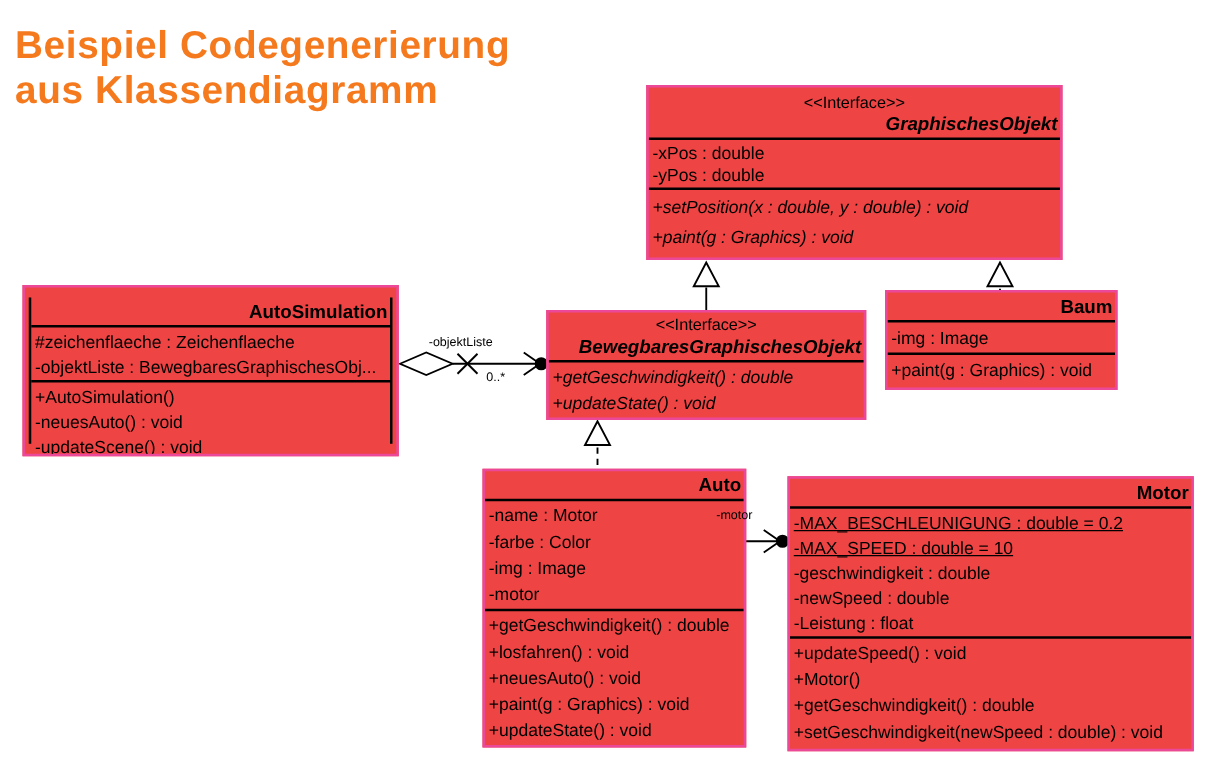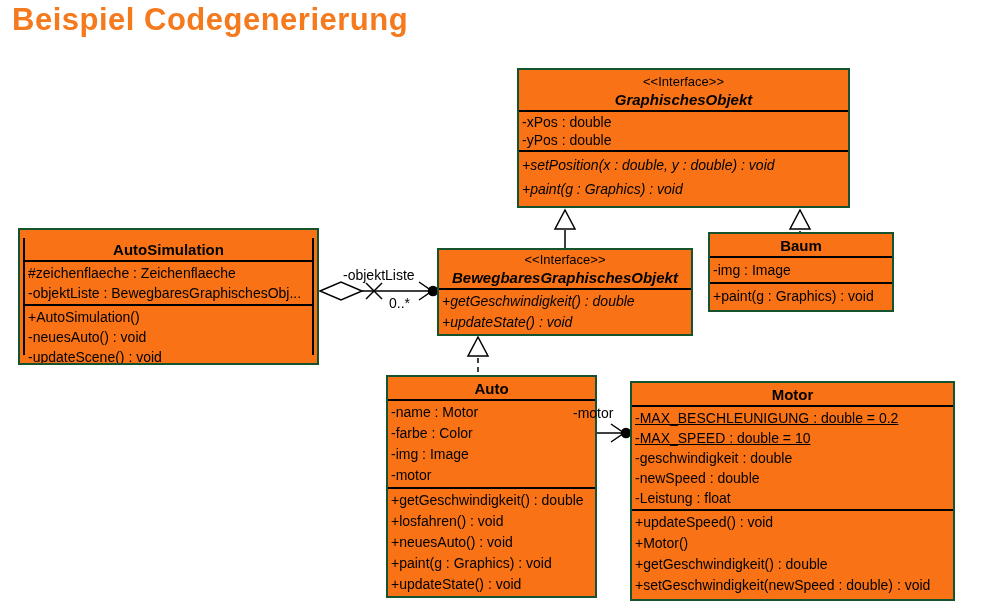--- a/index.html
+++ b/index.html
@@ -1,51 +1,51 @@
 <!DOCTYPE html>
 <html><head>
 <meta charset="utf-8">
 <style>
   html,body{margin:0;padding:0;background:#fff;}
   .stage{position:relative;width:982px;height:613px;background:#fff;
          font-family:"Liberation Sans",sans-serif;color:#000;overflow:hidden;}
 
   
-  .title{position:absolute;left:12px;top:2px;margin:0;font-size:31px;font-weight:bold;
+  .title{position:absolute;left:12px;top:18px;margin:0;font-size:31px;font-weight:bold;
          line-height:1.16;letter-spacing:0.5px;color:#F5791D;}
 
   
   .connectors{position:absolute;left:0;top:0;pointer-events:none;}
 
   
-  .classbox{position:absolute;background:#f97316;border:2px solid #14532d;box-sizing:border-box;
+  .classbox{position:absolute;background:#ef4444;border:2px solid #ec4899;box-sizing:border-box;
             font-size:14px;overflow:hidden;}
   .head{text-align:center;font-weight:bold;padding:2px 2px 1px;line-height:18px;}
   .stereotype{font-weight:normal;font-size:13px;line-height:16px;}
-  .cname{font-size:15px;line-height:19px;}
+  .cname{font-size:15px;line-height:19px;text-align:right;}
   .iname{font-style:italic;}
   .sect{border-top:2px solid #000;padding:1px 3px;}
   .row{line-height:21px;white-space:nowrap;}
   .underline{text-decoration:underline;}
 
   .c-go .attrs .row{line-height:18px;}
   .c-go .methods .row{line-height:24px;font-style:italic;}
   .c-go .head{padding-top:4px;}
   .c-bgo .methods .row{line-height:21px;font-style:italic;}
   .c-as .row{line-height:20px;}
   .c-motor .attrs .row{line-height:20px;}
   .c-baum .row{line-height:22px;}
   .c-baum .head{line-height:20px;}
 
   
   .active{padding:8px 3px;}
   .activeinner{border-left:2px solid #000;border-right:2px solid #000;height:100%;box-sizing:border-box;}
 
   
-  .rel-label{position:absolute;font-size:14px;line-height:14px;white-space:nowrap;}
+  .rel-label{position:absolute;font-size:10px;line-height:14px;white-space:nowrap;}
 </style>
 </head>
 <body>
 
 <div class="stage">
 
   <svg class="connectors" width="982" height="613" viewBox="0 0 982 613">
 
     <g stroke="#000" fill="none" stroke-width="1.5">
       <line x1="362" y1="291" x2="430" y2="291"></line>
@@ -73,21 +73,21 @@
 
     <g stroke="#000" fill="none" stroke-width="1.5">
       <line x1="549" y1="433" x2="623" y2="433"></line>
       <line x1="556" y1="425" x2="572" y2="441"></line>
       <line x1="572" y1="425" x2="556" y2="441"></line>
       <polyline points="611,424 624,433 611,442"></polyline>
       <circle cx="626" cy="433" r="4.5" fill="#000"></circle>
     </g>
   </svg>
 
-  <h1 class="title" style="color: rgb(245, 121, 29);"><span>Beispiel Codegenerierung</span><br></h1>
+  <h1 class="title" style="color: rgb(245, 121, 29);"><span>Beispiel Codegenerierung</span><br><span>aus Klassendiagramm</span></h1>
 
   <div class="classbox c-go" style="left:517px;top:68px;width:333px;height:140px;">
     <div class="head">
       <div class="stereotype">&lt;&lt;Interface&gt;&gt;</div>
       <div class="cname iname">GraphischesObjekt</div>
     </div>
     <div class="sect attrs">
       <div class="row">-xPos : double</div>
       <div class="row">-yPos : double</div>
     </div>

